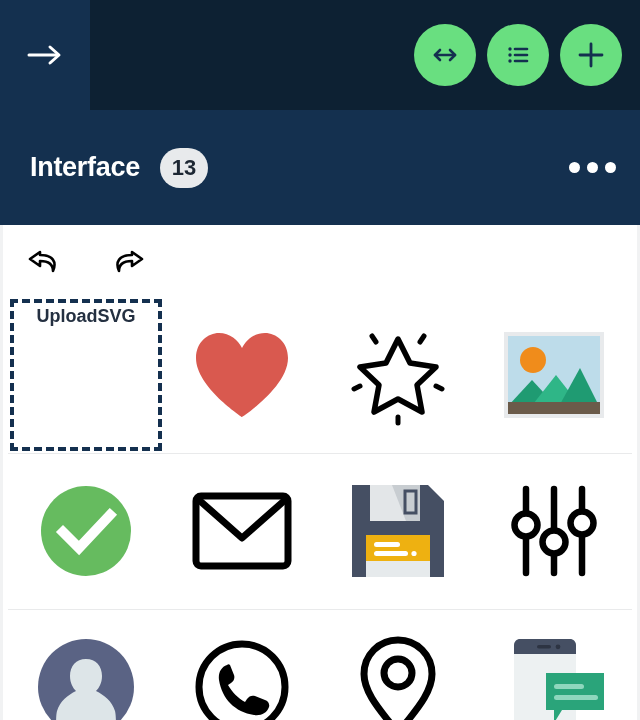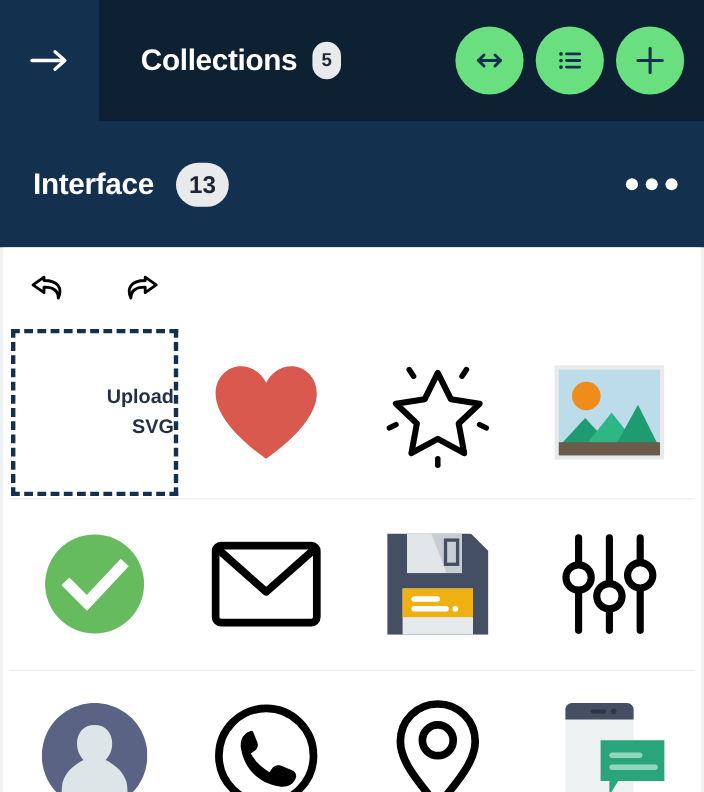--- a/index.html
+++ b/index.html
@@ -194,22 +194,21 @@
   .cell svg { display: block; }
 
   .upload-cell {
     padding: 0;
   }
   .upload-box {
     width: 152px;
     height: 152px;
     border: 4px dashed #14304f;
     display: flex;
-    flex-direction: column;
-    align-items: flex-end;
+    align-items: flex-start;
     justify-content: center;
     box-sizing: border-box;
     cursor: pointer;
   }
   .upload-box span {
     color: #243041;
     font-size: 18px;
     font-weight: bold;
     line-height: 1.55;
   }
@@ -231,24 +230,20 @@
     <div class="topbar">
       <div class="topbar-dark"></div>
 
       <div class="back-btn">
         <svg class="back-arrow" viewBox="0 0 40 28">
           <line x1="4" y1="14" x2="33" y2="14" stroke="#ffffff" stroke-width="3" stroke-linecap="round"></line>
           <polyline points="25,6 34,14 25,22" fill="none" stroke="#ffffff" stroke-width="3" stroke-linecap="round" stroke-linejoin="round"></polyline>
         </svg>
       </div>
 
-      <div class="title-wrap">
-        <div class="coll-title">Collections</div>
-        <div class="badge">5</div>
-      </div>
 
       <div class="round-btns">
 
         <button class="round-btn">
           <svg width="30" height="30" viewBox="0 0 30 30">
             <line x1="5" y1="15" x2="25" y2="15" stroke="#14304f" stroke-width="2.6" stroke-linecap="round"></line>
             <polyline points="10,10 5,15 10,20" fill="none" stroke="#14304f" stroke-width="2.6" stroke-linecap="round" stroke-linejoin="round"></polyline>
             <polyline points="20,10 25,15 20,20" fill="none" stroke="#14304f" stroke-width="2.6" stroke-linecap="round" stroke-linejoin="round"></polyline>
           </svg>
         </button>

